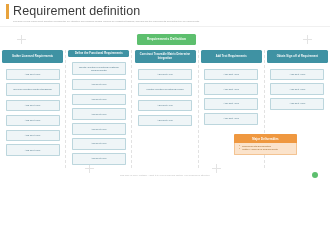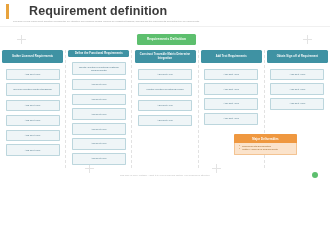--- a/index.html
+++ b/index.html
@@ -17,22 +17,22 @@
 
   
   #header { position: absolute; left: 0; top: 0; width: 330px; height: 26px; }
   #accent-bar {
     position: absolute; left: 6px; top: 4px;
     width: 2.5px; height: 15px;
     background: #e8a33d;
   }
   #page-title {
     position: absolute; left: 13px; top: 4px;
-    font-size: 12.5px; font-weight: 700; color: #3b3b3b;
-    letter-spacing: 0.1px; white-space: nowrap; margin-left: 16px;
+    font-size: 12.5px; font-weight: 400; color: #3b3b3b;
+    letter-spacing: 0.1px; white-space: nowrap;
   }
   #page-subtitle {
     position: absolute; left: 13px; top: 19.5px;
     width: 300px;
     font-size: 2.3px; color: #a9a9a9; line-height: 3px;
     white-space: nowrap; overflow: hidden;
   }
   #header-rule {
     position: absolute; left: 0; top: 26px; width: 330px; height: 1px;
     background: #f0f0f0;

